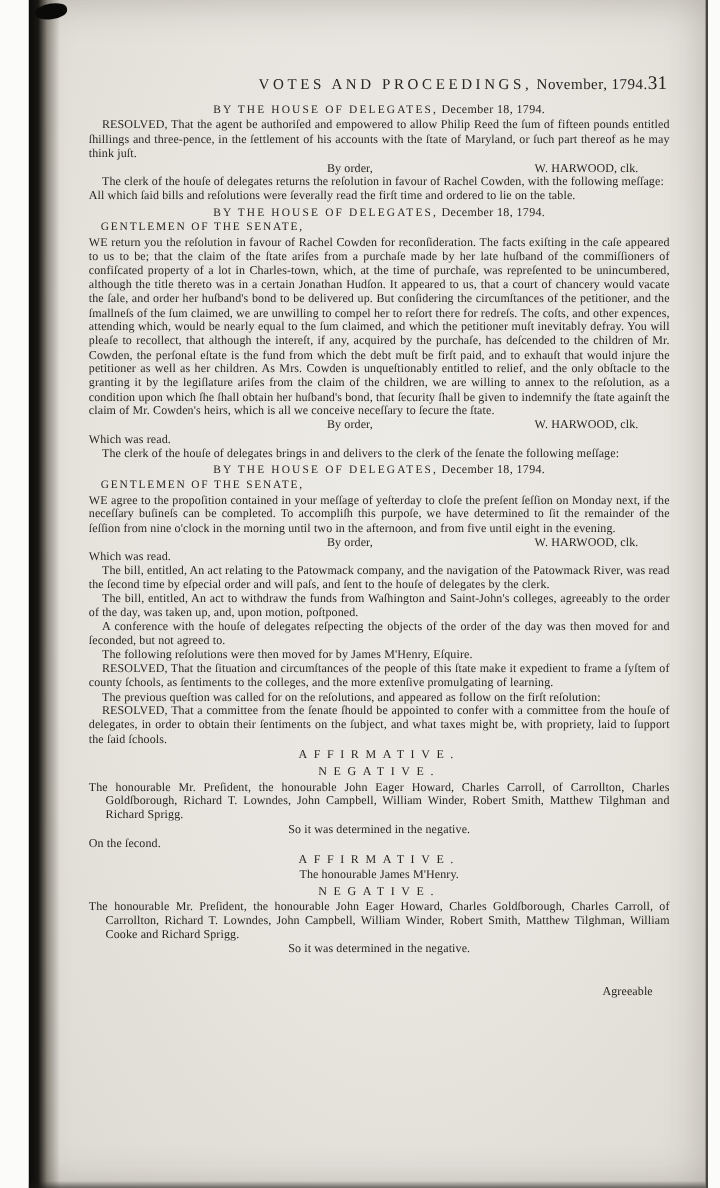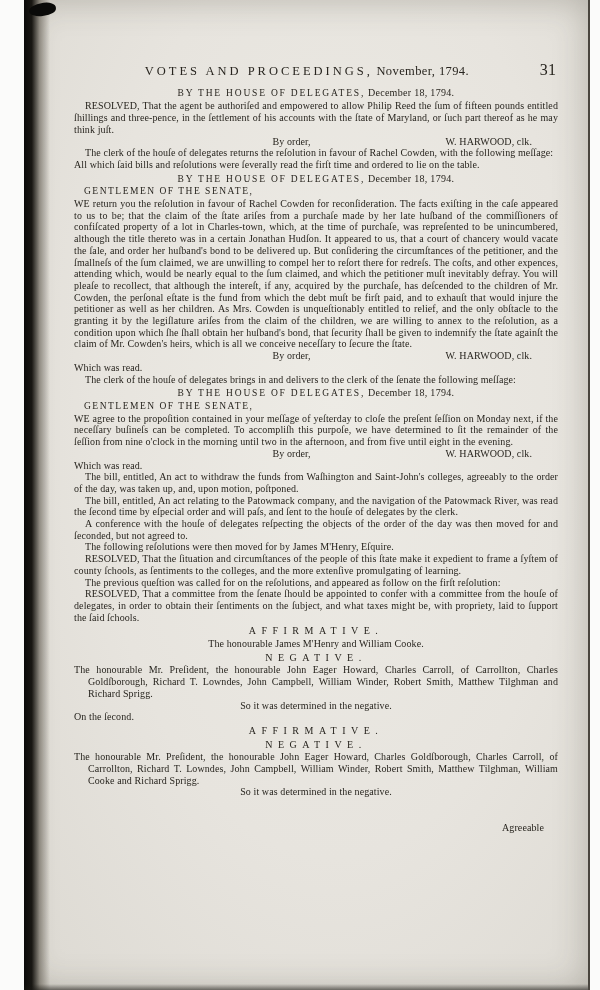--- a/index.html
+++ b/index.html
@@ -52,21 +52,21 @@
     line-height: 11.7px;
     letter-spacing: 0.1px;
   }
   .running-header {
     display: flex;
     align-items: baseline;
     margin-bottom: 9px;
   }
   .running-header .title {
     flex: 1;
-    text-align: center;
+    text-align: right;
     font-size: 12.5px;
   }
   .running-header .tcaps { letter-spacing: 3px; }
   .running-header .trest { letter-spacing: 0.4px; }
   .running-header .page-num {
     font-size: 16px;
     padding-right: 2px;
   }
   p { margin: 0; }
   .heading {
@@ -142,37 +142,37 @@
 
     <p class="heading"><span class="hcaps">BY THE HOUSE OF DELEGATES,</span><span class="hrest"> December 18, 1794.</span></p>
     <p class="subheading">GENTLEMEN OF THE SENATE,</p>
     <p class="body noindent">WE agree to the propoſition contained in your meſſage of yeſterday to cloſe the preſent ſeſſion on Monday next, if the neceſſary buſineſs can be completed. To accompliſh this purpoſe, we have determined to ſit the remainder of the ſeſſion from nine o'clock in the morning until two in the afternoon, and from five until eight in the evening.</p>
     <p class="byline">
         <span class="label">By order,</span>
         <span class="sig">W. HARWOOD, clk.</span>
       </p>
     <p class="body noindent">Which was read.</p>
 
+    <p class="body">The bill, entitled, An act relating to the Patowmack company, and the navigation of the Patowmack River, was read the ſecond time by eſpecial order and will paſs, and ſent to the houſe of delegates by the clerk.</p>
     <p class="body">The bill, entitled, An act to withdraw the funds from Waſhington and Saint-John's colleges, agreeably to the order of the day, was taken up, and, upon motion, poſtponed.</p>
-    <p class="body">The bill, entitled, An act relating to the Patowmack company, and the navigation of the Patowmack River, was read the ſecond time by eſpecial order and will paſs, and ſent to the houſe of delegates by the clerk.</p>
     <p class="body">A conference with the houſe of delegates reſpecting the objects of the order of the day was then moved for and ſeconded, but not agreed to.</p>
     <p class="body">The following reſolutions were then moved for by James M'Henry, Eſquire.</p>
     <p class="body">RESOLVED, That the ſituation and circumſtances of the people of this ſtate make it expedient to frame a ſyſtem of county ſchools, as ſentiments to the colleges, and the more extenſive promulgating of learning.</p>
     <p class="body">The previous queſtion was called for on the reſolutions, and appeared as follow on the firſt reſolution:</p>
     <p class="body">RESOLVED, That a committee from the ſenate ſhould be appointed to confer with a committee from the houſe of delegates, in order to obtain their ſentiments on the ſubject, and what taxes might be, with propriety, laid to ſupport the ſaid ſchools.</p>
 
     <p class="vote-head">AFFIRMATIVE.</p>
-    <p class="centered">The honourable James M'Henry and William Cooke.</p>
     <p class="vote-head">NEGATIVE.</p>
     <p class="names">The honourable Mr. Preſident, the honourable John Eager Howard, Charles Carroll, of Carrollton, Charles Goldſborough, Richard T. Lowndes, John Campbell, William Winder, Robert Smith, Matthew Tilghman and Richard Sprigg.</p>
     <p class="centered">So it was determined in the negative.</p>
 
     <p class="body noindent">On the ſecond.</p>
 
     <p class="vote-head">AFFIRMATIVE.</p>
+    <p class="centered">The honourable James M'Henry.</p>
     <p class="vote-head">NEGATIVE.</p>
     <p class="names">The honourable Mr. Preſident, the honourable John Eager Howard, Charles Goldſborough, Charles Carroll, of Carrollton, Richard T. Lowndes, John Campbell, William Winder, Robert Smith, Matthew Tilghman, William Cooke and Richard Sprigg.</p>
     <p class="centered">So it was determined in the negative.</p>
 
     <p class="catchword">Agreeable</p>
 
   </div>
 
   <div class="bottom-edge"></div>
 </div>

